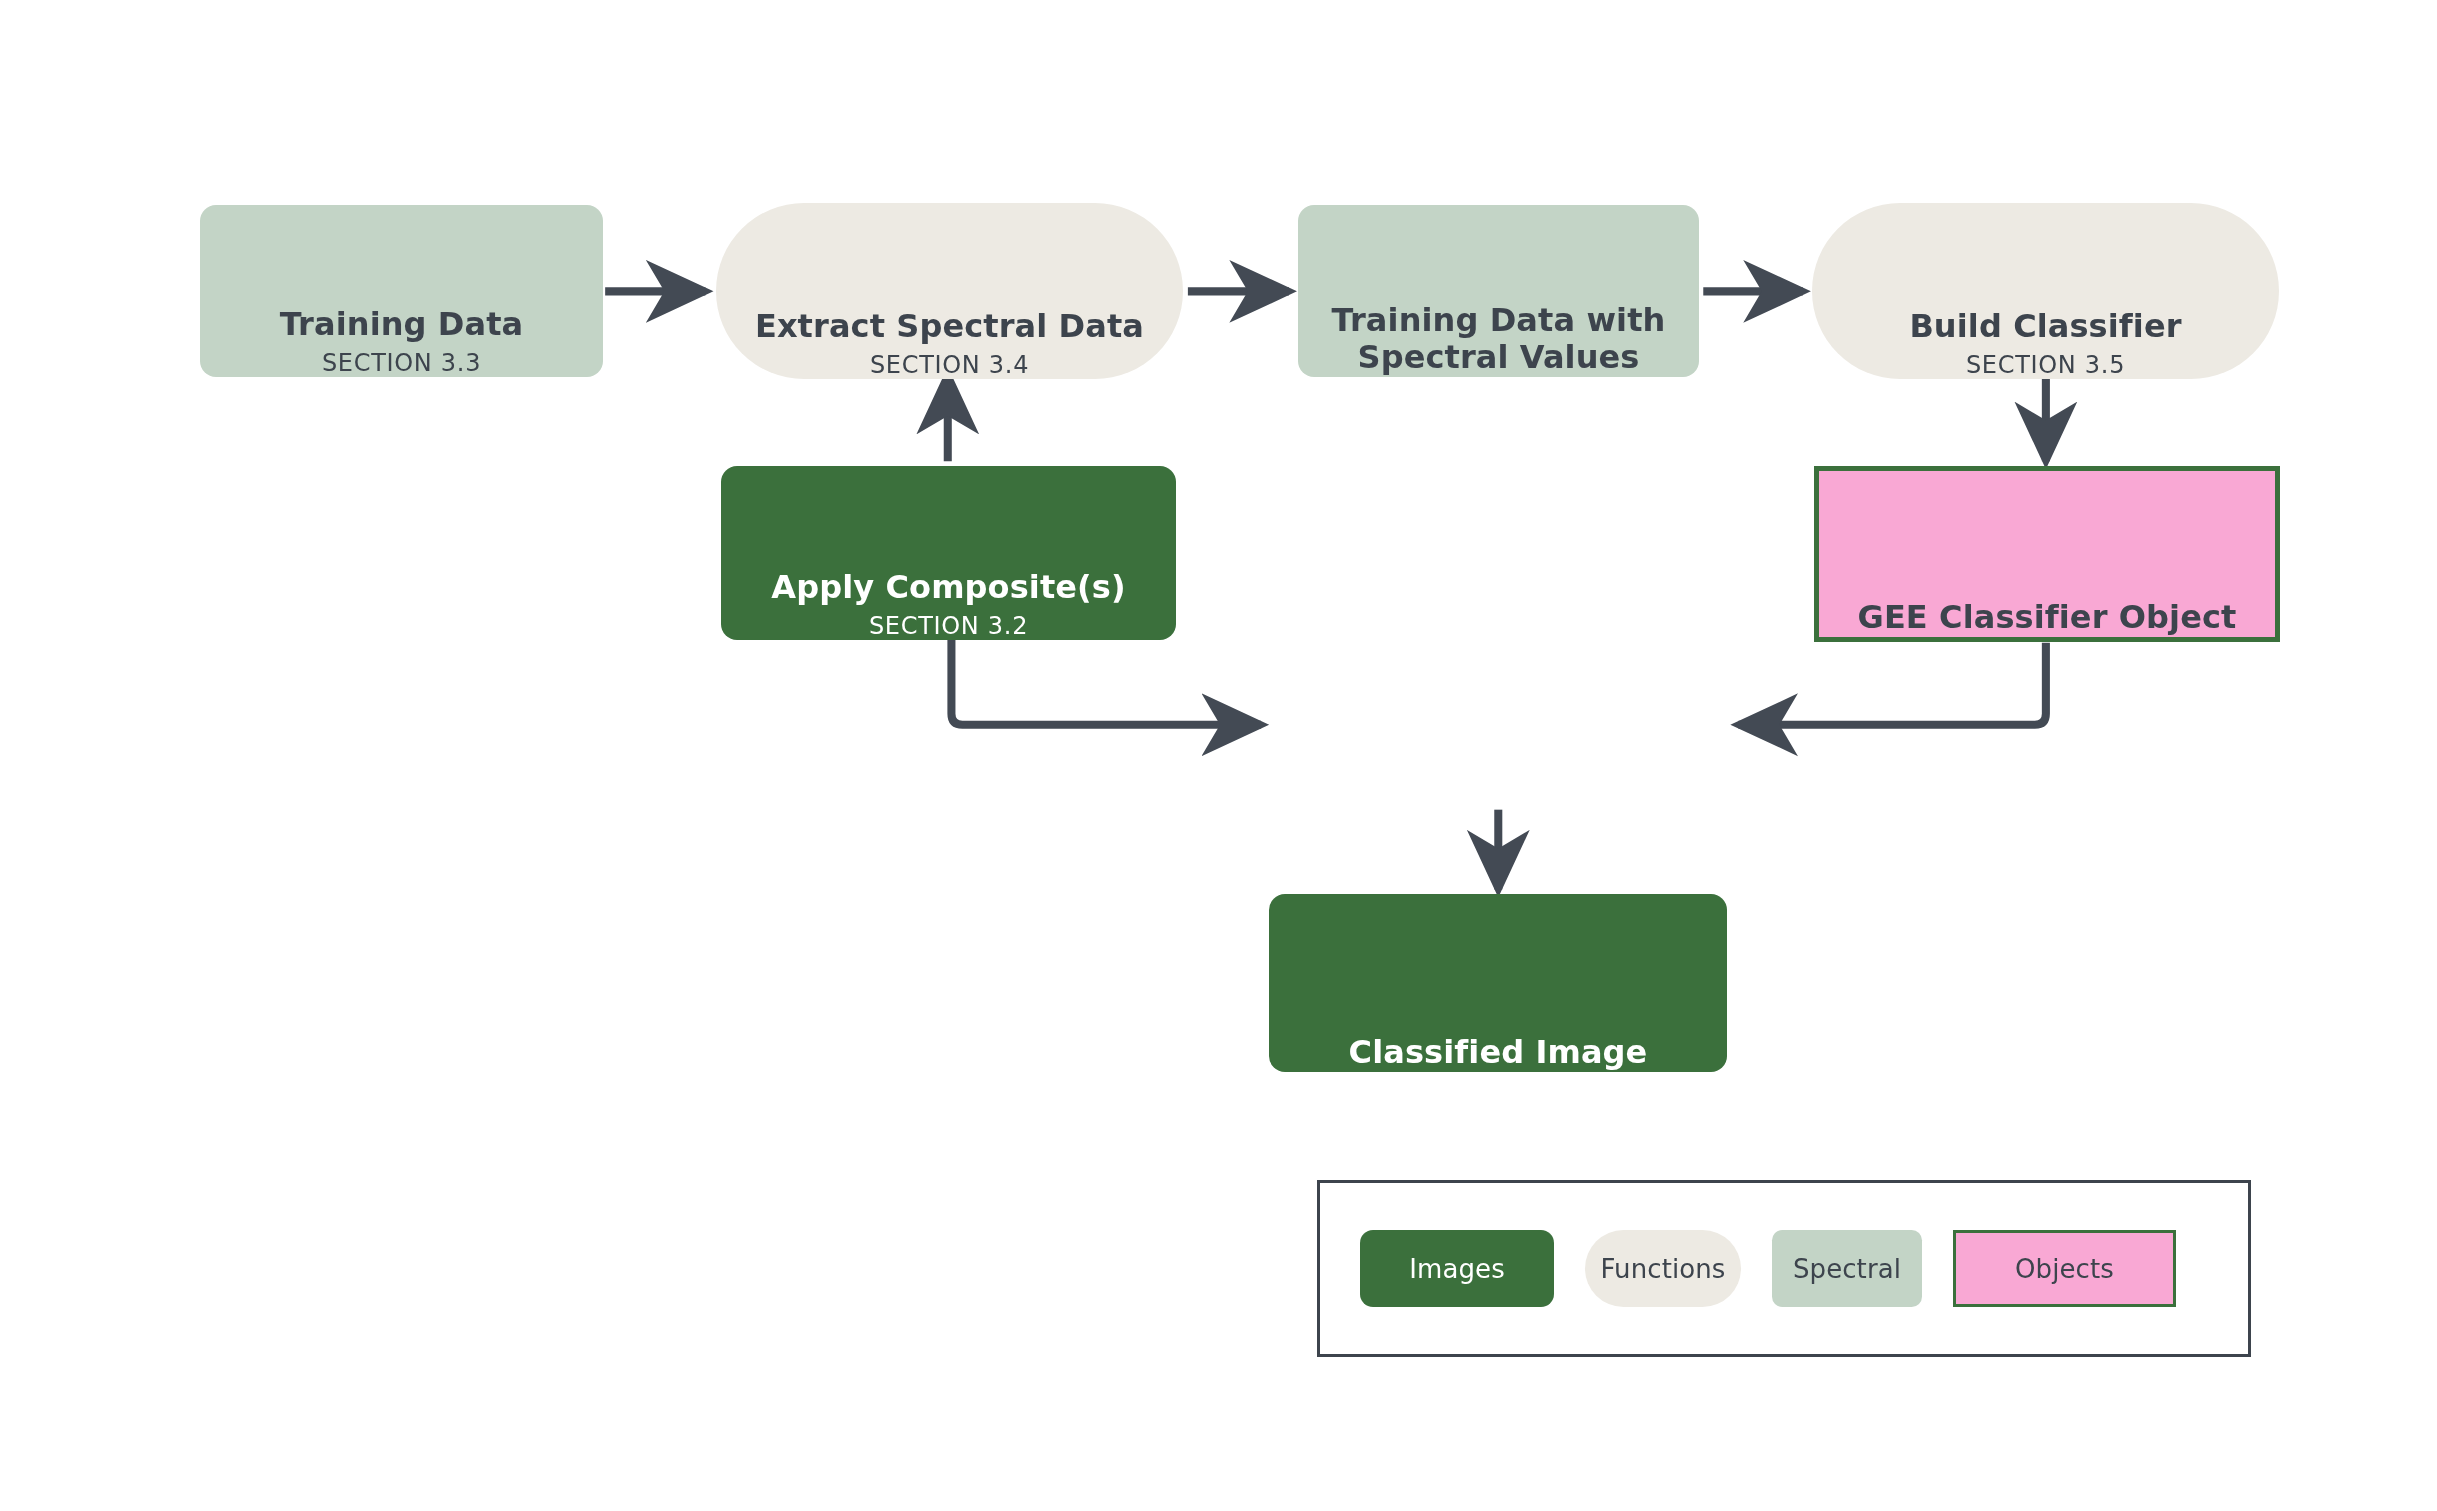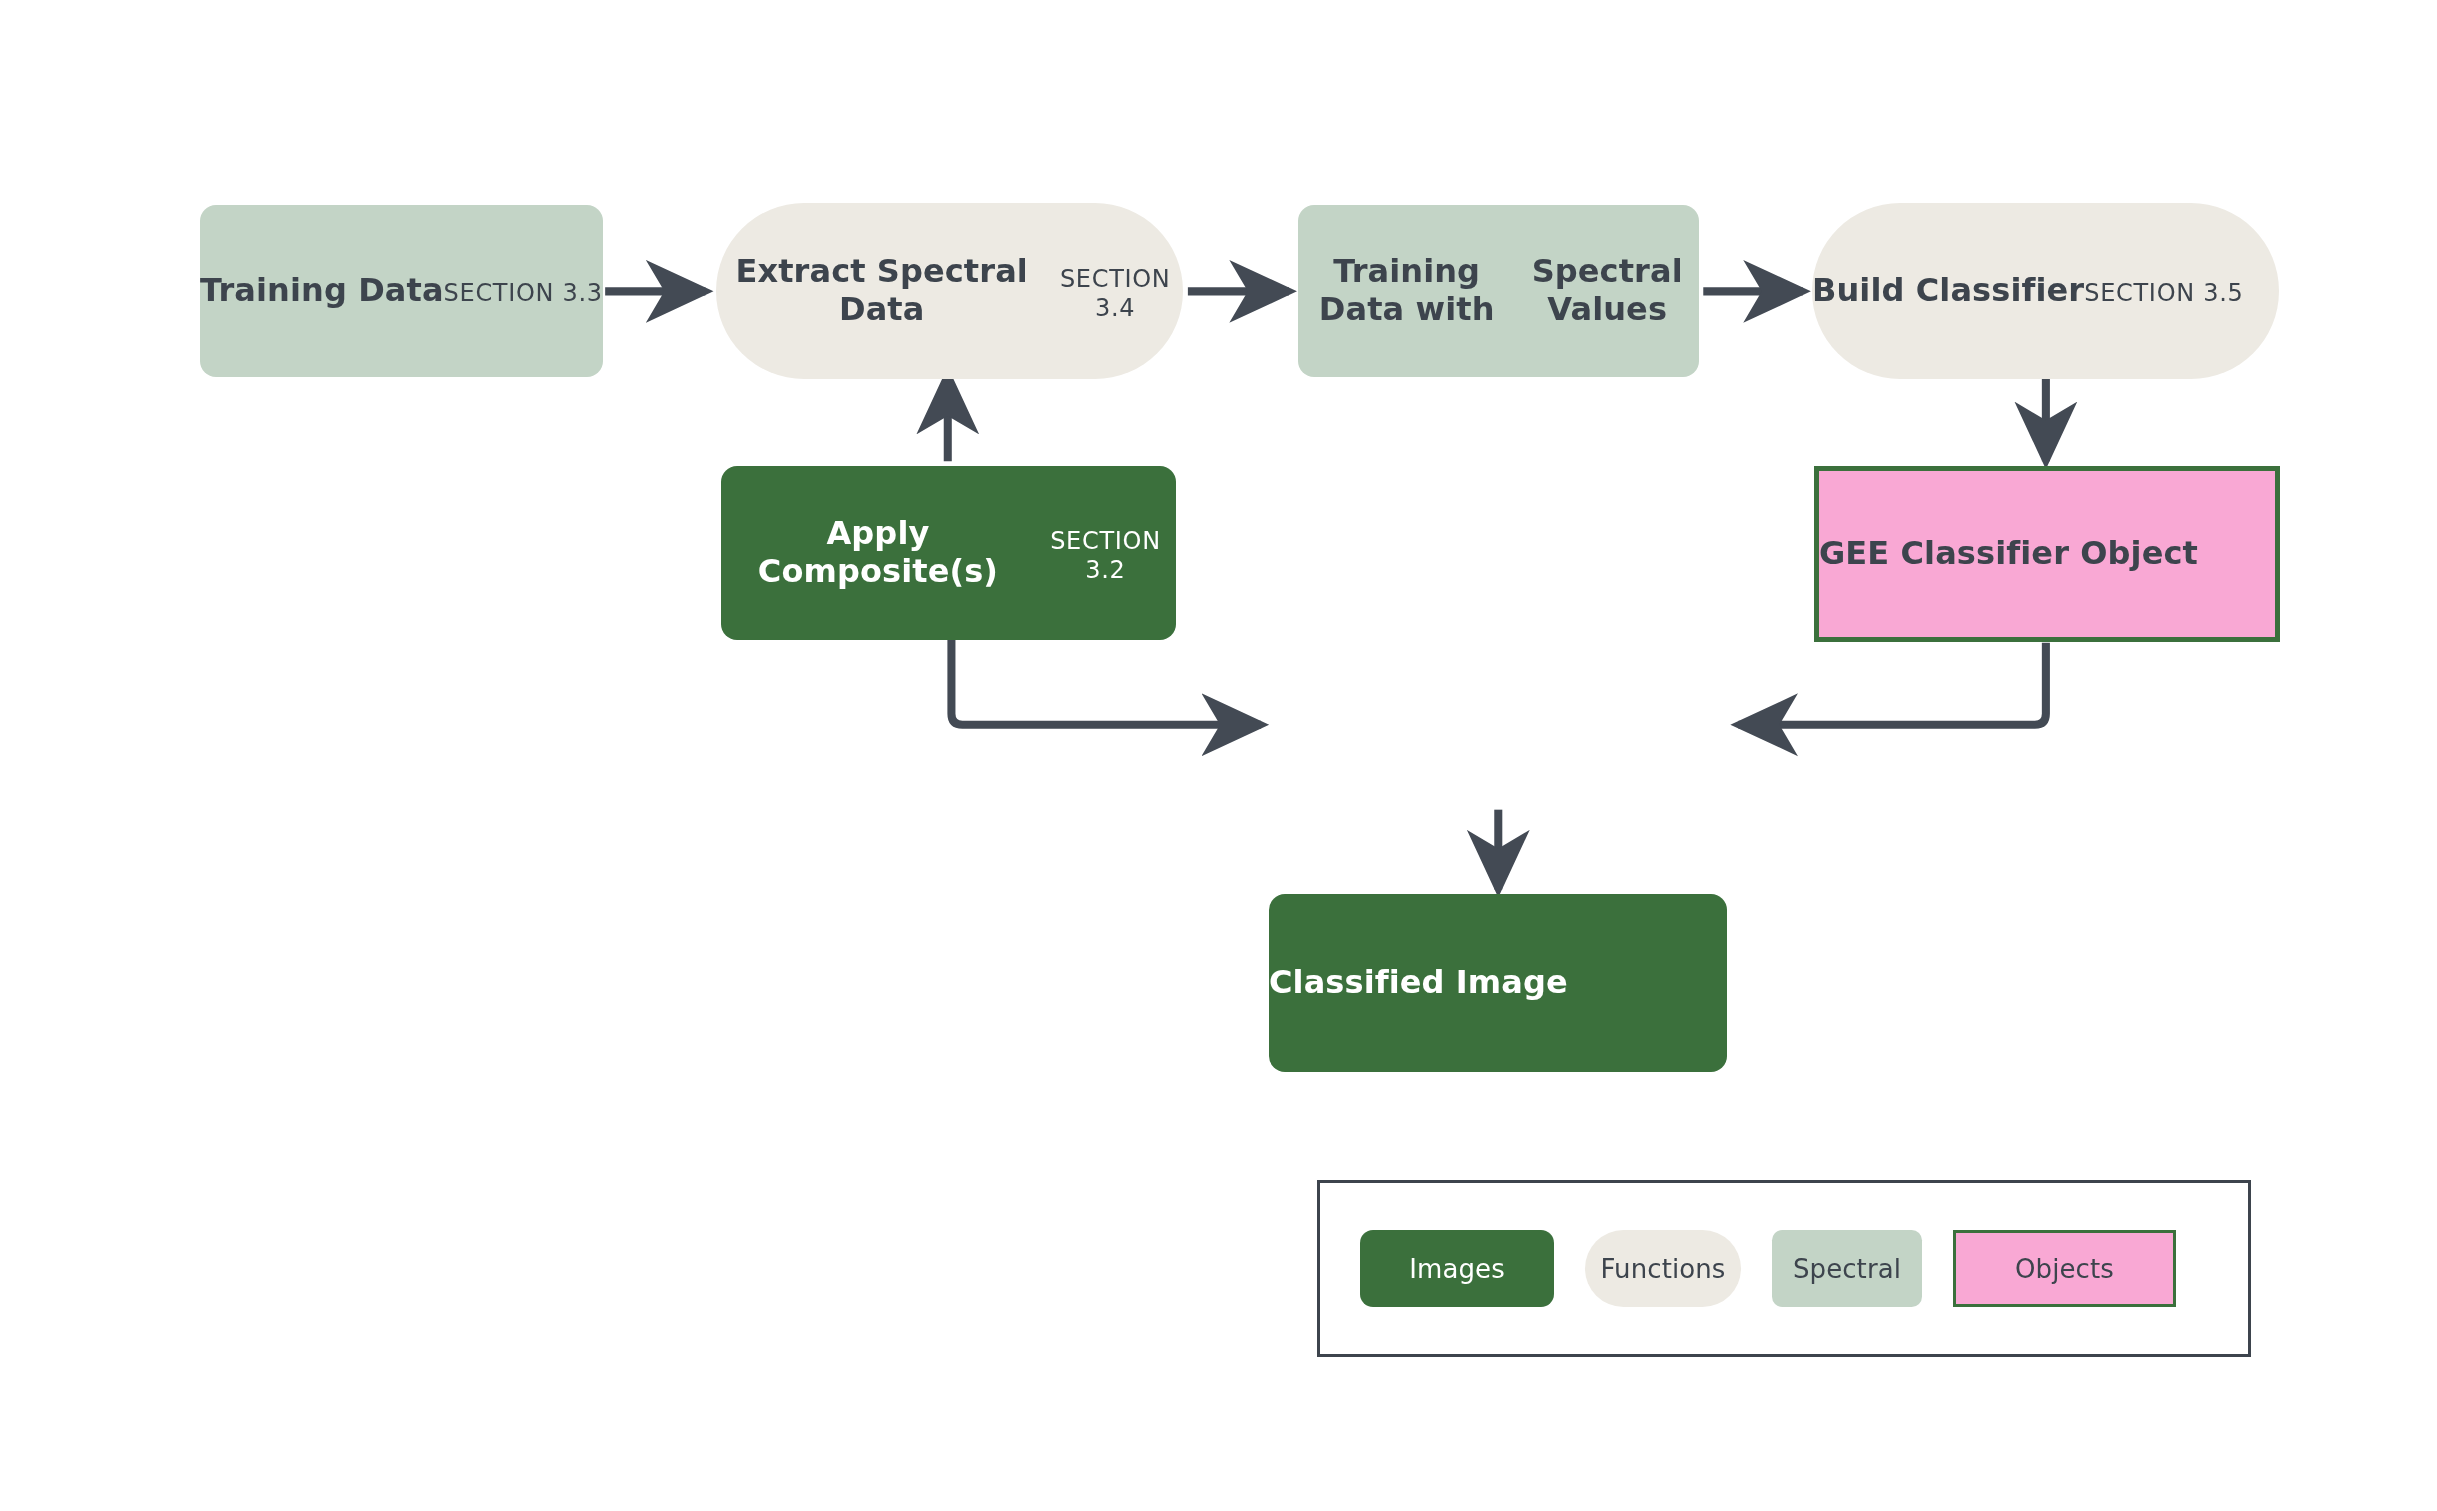--- a/index.html
+++ b/index.html
@@ -21,23 +21,23 @@
     position: absolute;
     left: 0;
     top: 0;
     width: 2438px;
     height: 1511px;
     pointer-events: none;
   }
   .node {
     position: absolute;
     display: flex;
-    flex-direction: row;
+    flex-direction: column;
     align-items: center;
-    justify-content: flex-start;
+    justify-content: flex-end;
     box-sizing: border-box;
     text-align: center;
     line-height: 1.18;
   }
   .node .title {
     font-weight: bold;
     font-size: 32px;
     letter-spacing: 0.1px;
   }
   .node .sub {

